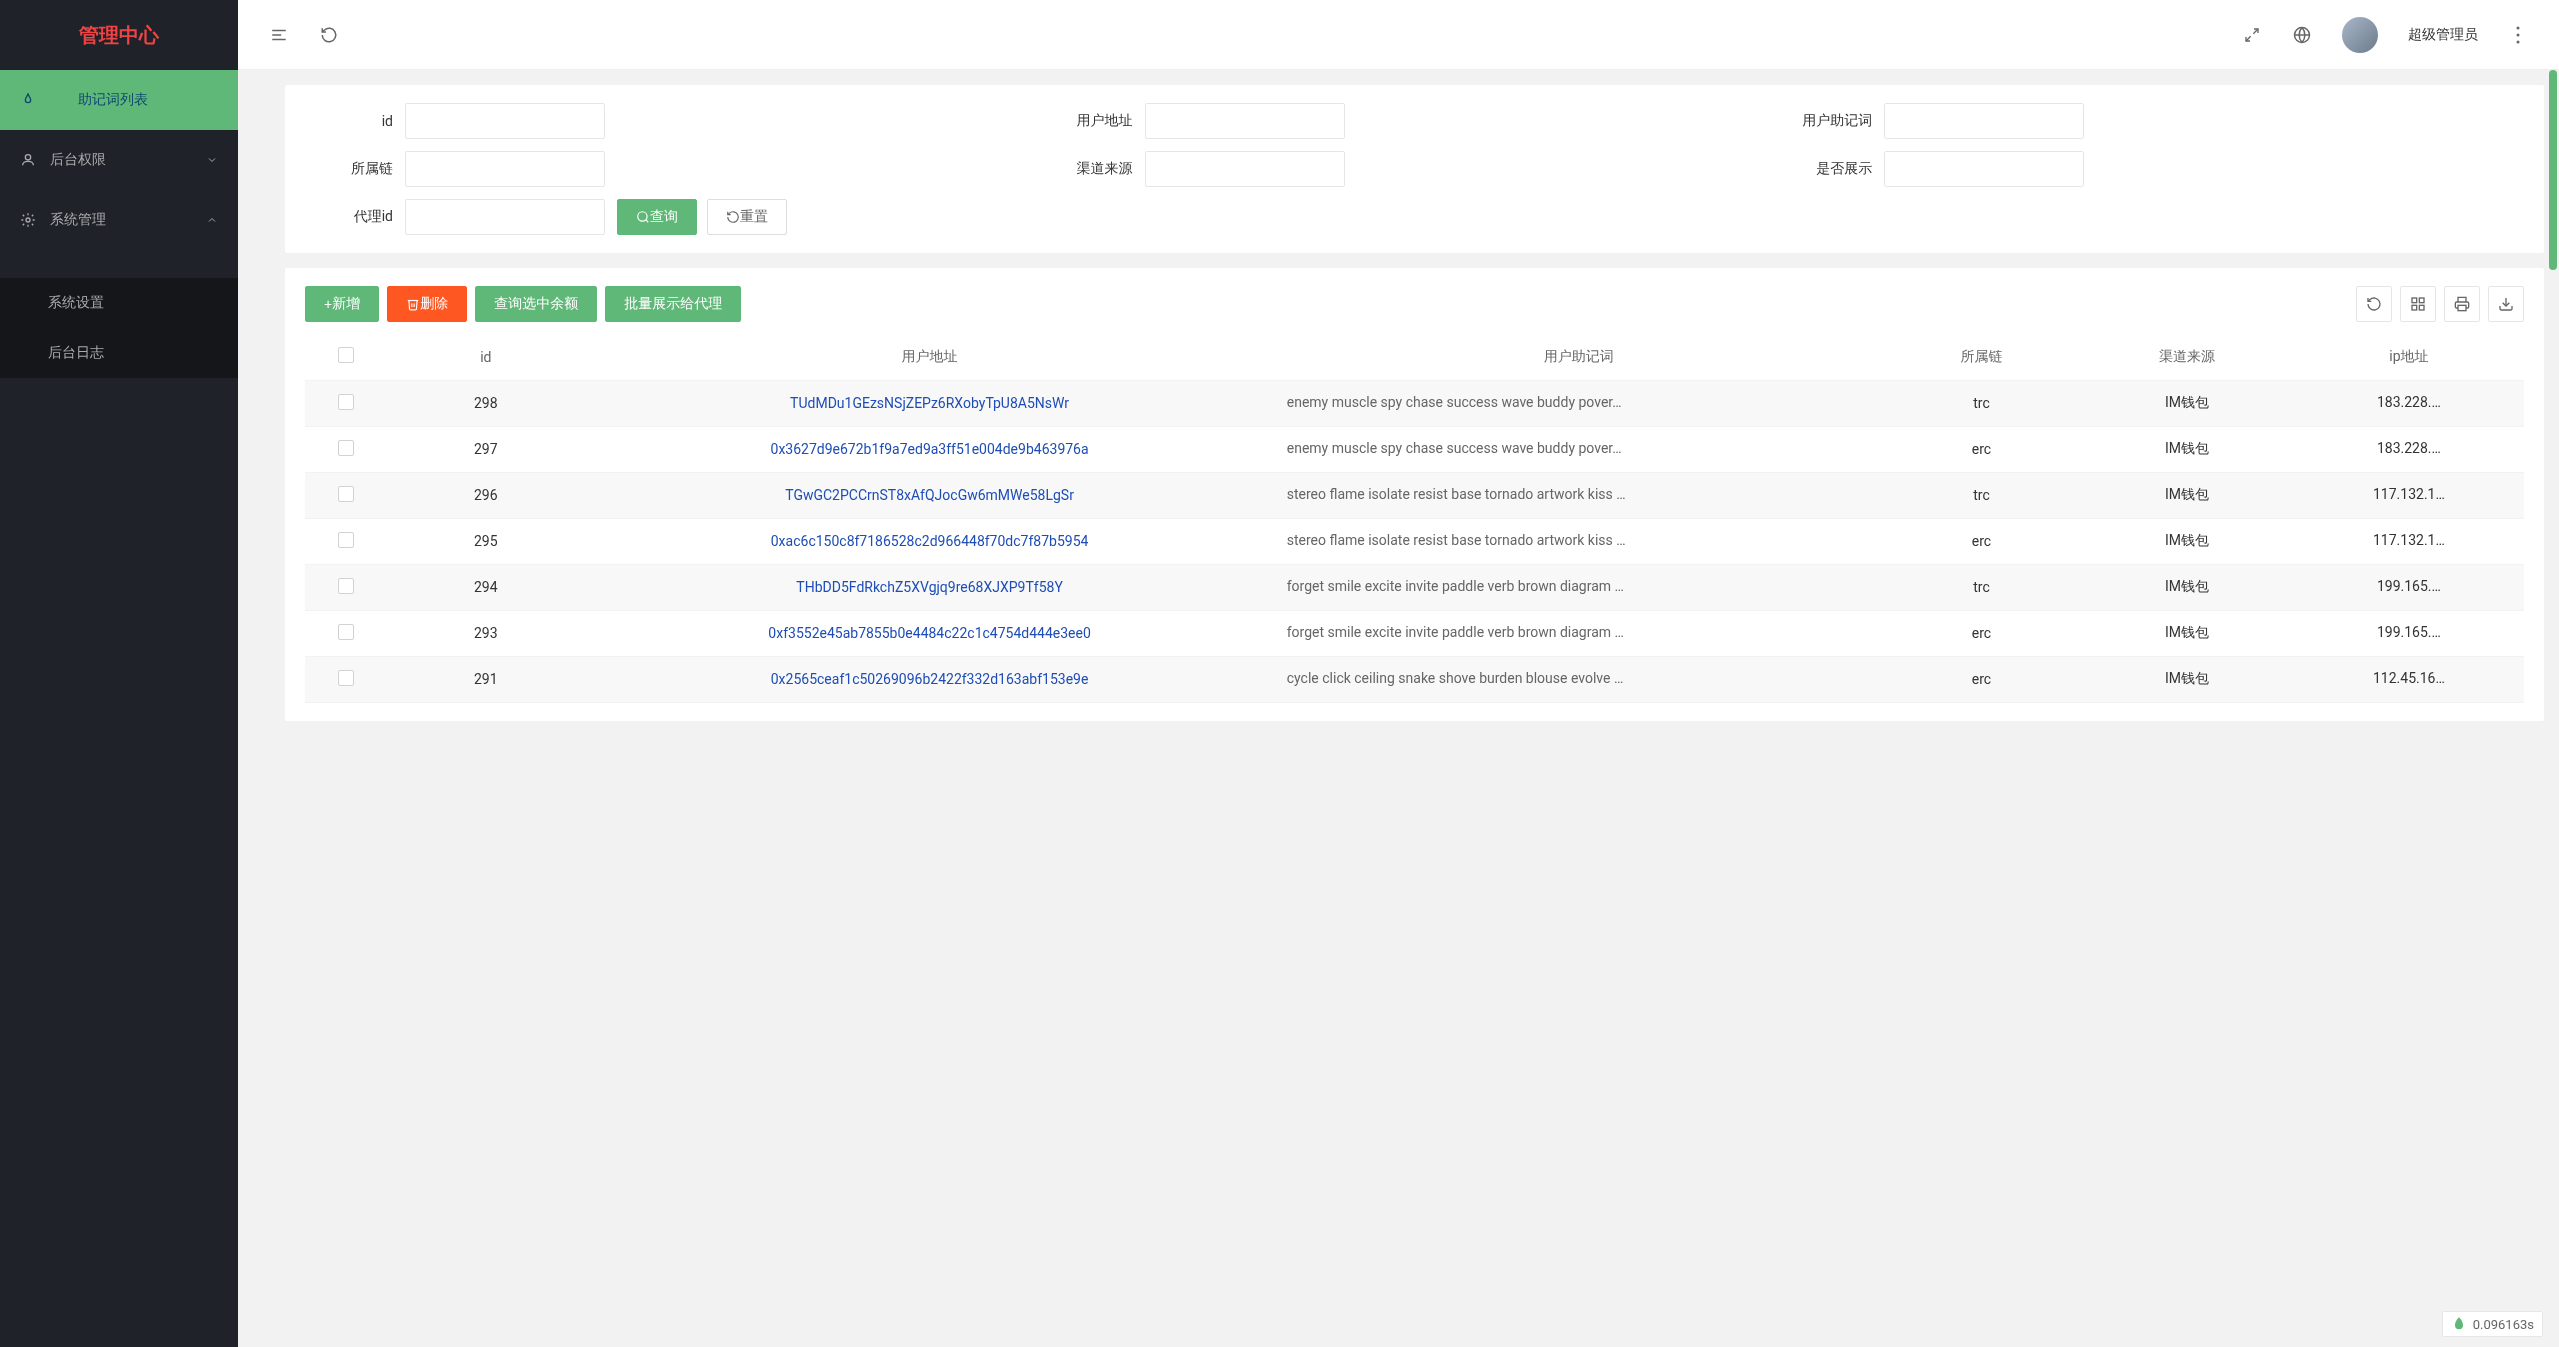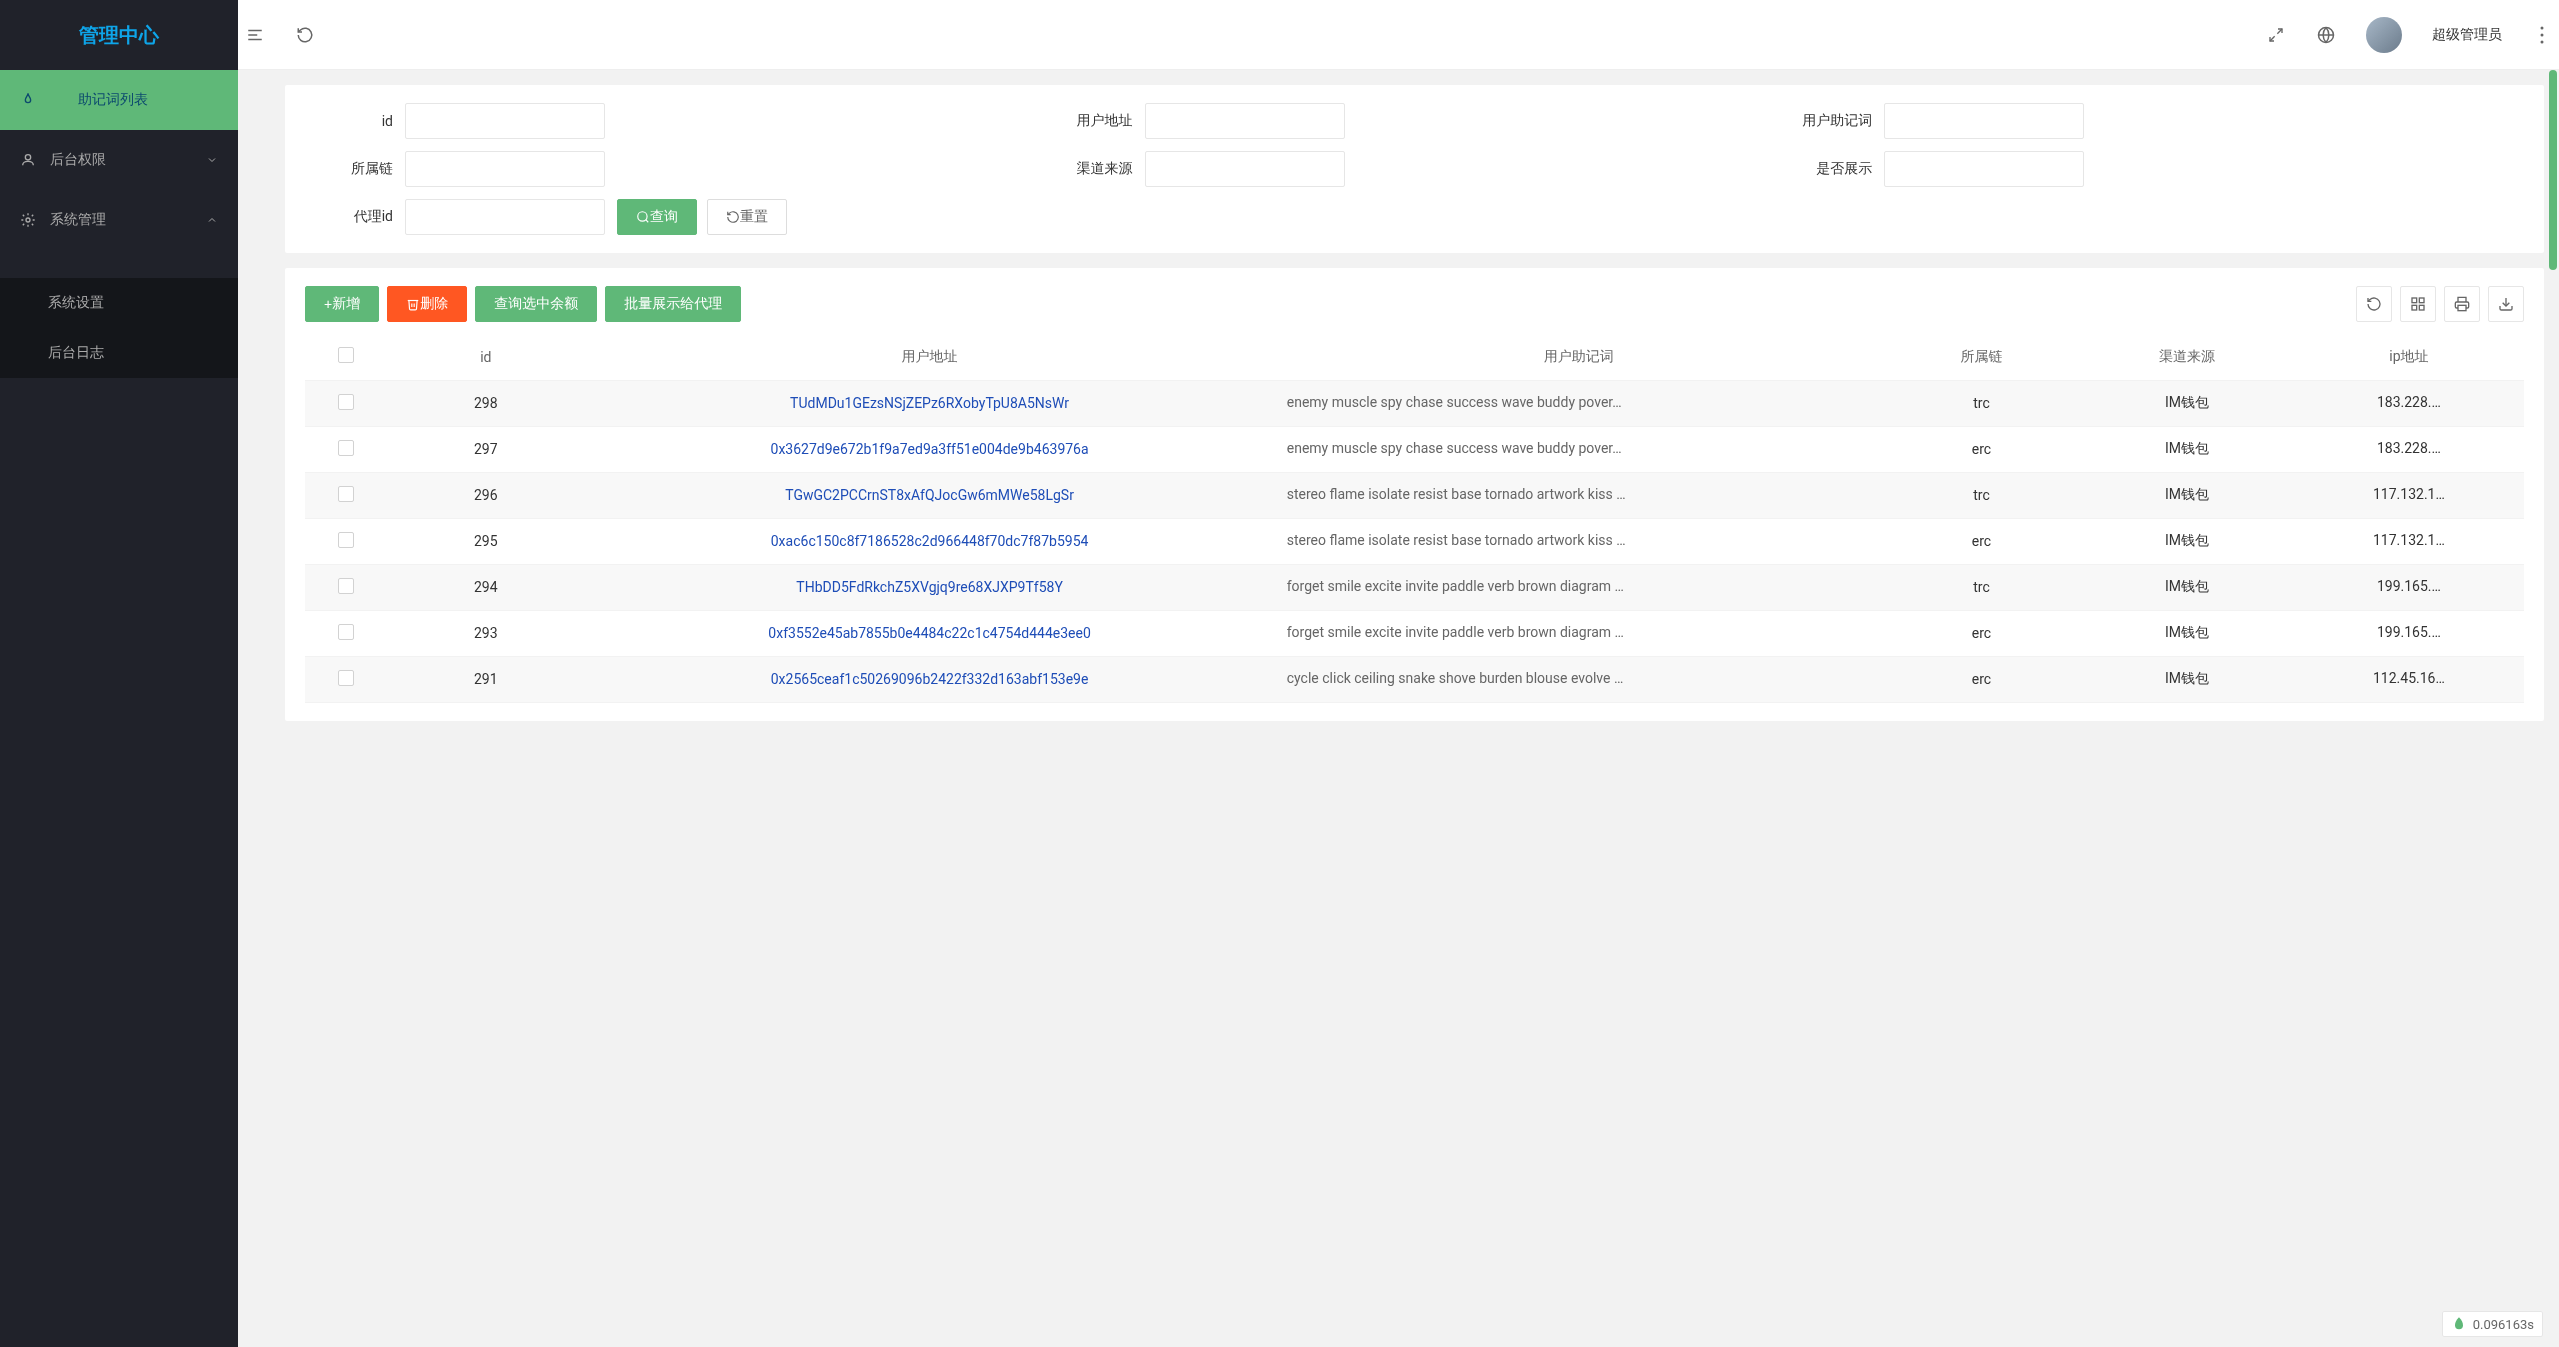--- a/index.html
+++ b/index.html
@@ -1,35 +1,35 @@
 <!DOCTYPE html>
 <html><head>
   <meta charset="utf-8">
   <style>
     * { margin: 0; padding: 0; box-sizing: border-box; }
     body { font-family: -apple-system, BlinkMacSystemFont, "Segoe UI", Roboto, "Helvetica Neue", Arial, sans-serif; font-size: 14px; color: #333; background: #f5f5f5; overflow: hidden; }
     .app { display: flex; width: 100vw; height: 100vh; }
     
     
     .sidebar { width: 238px; background: #20222a; color: #aaa; flex-shrink: 0; display: flex; flex-direction: column; }
-    .logo { height: 70px; display: flex; align-items: center; justify-content: center; color: #0ea5e9; font-size: 20px; font-weight: bold; }
+    .logo { height: 70px; display: flex; align-items: center; justify-content: center; color: #ef4444; font-size: 20px; font-weight: bold; }
     .menu { flex: 1; }
     .menu-item { display: flex; align-items: center; padding: 0 20px; height: 60px; cursor: pointer; color: #aaa; }
     .menu-item.active { background: #5fb878; color: #0c4a6e; gap: 28px; }
     .menu-item .icon { width: 16px; margin-right: 14px; display: inline-flex; align-items: center; justify-content: center; }
     .menu-item .label { flex: 1; }
     .menu-item .arrow { font-size: 12px; }
     .submenu { background: #14161a; margin-top: 28px; }
     .submenu .menu-subitem { padding: 0 20px 0 48px; height: 50px; display: flex; align-items: center; cursor: pointer; color: #aaa; }
     
     
     .main { flex: 1; display: flex; flex-direction: column; background: #f2f2f2; overflow: hidden; position: relative; }
     
     
-    .header { height: 70px; background: #fff; display: flex; align-items: center; padding: 0 7px; border-bottom: 1px solid #eee; }
+    .header { height: 70px; background: #fff; display: flex; align-items: center; padding: 0 31px; border-bottom: 1px solid #eee; }
     .header-left { display: flex; align-items: center; gap: 30px; }
     .header-icon { cursor: pointer; color: #666; display: inline-flex; align-items: center; justify-content: center; width: 20px; height: 20px; }
     .header-right { margin-left: auto; display: flex; align-items: center; gap: 30px; }
     .avatar { width: 36px; height: 36px; border-radius: 50%; background: linear-gradient(135deg, #a8b8c8 0%, #6b7b8b 100%); }
     .username { color: #333; }
     
     
     .content { flex: 1; overflow-y: auto; padding: 15px 15px 15px 15px; position: relative; margin-left: 32px; }
     
     

